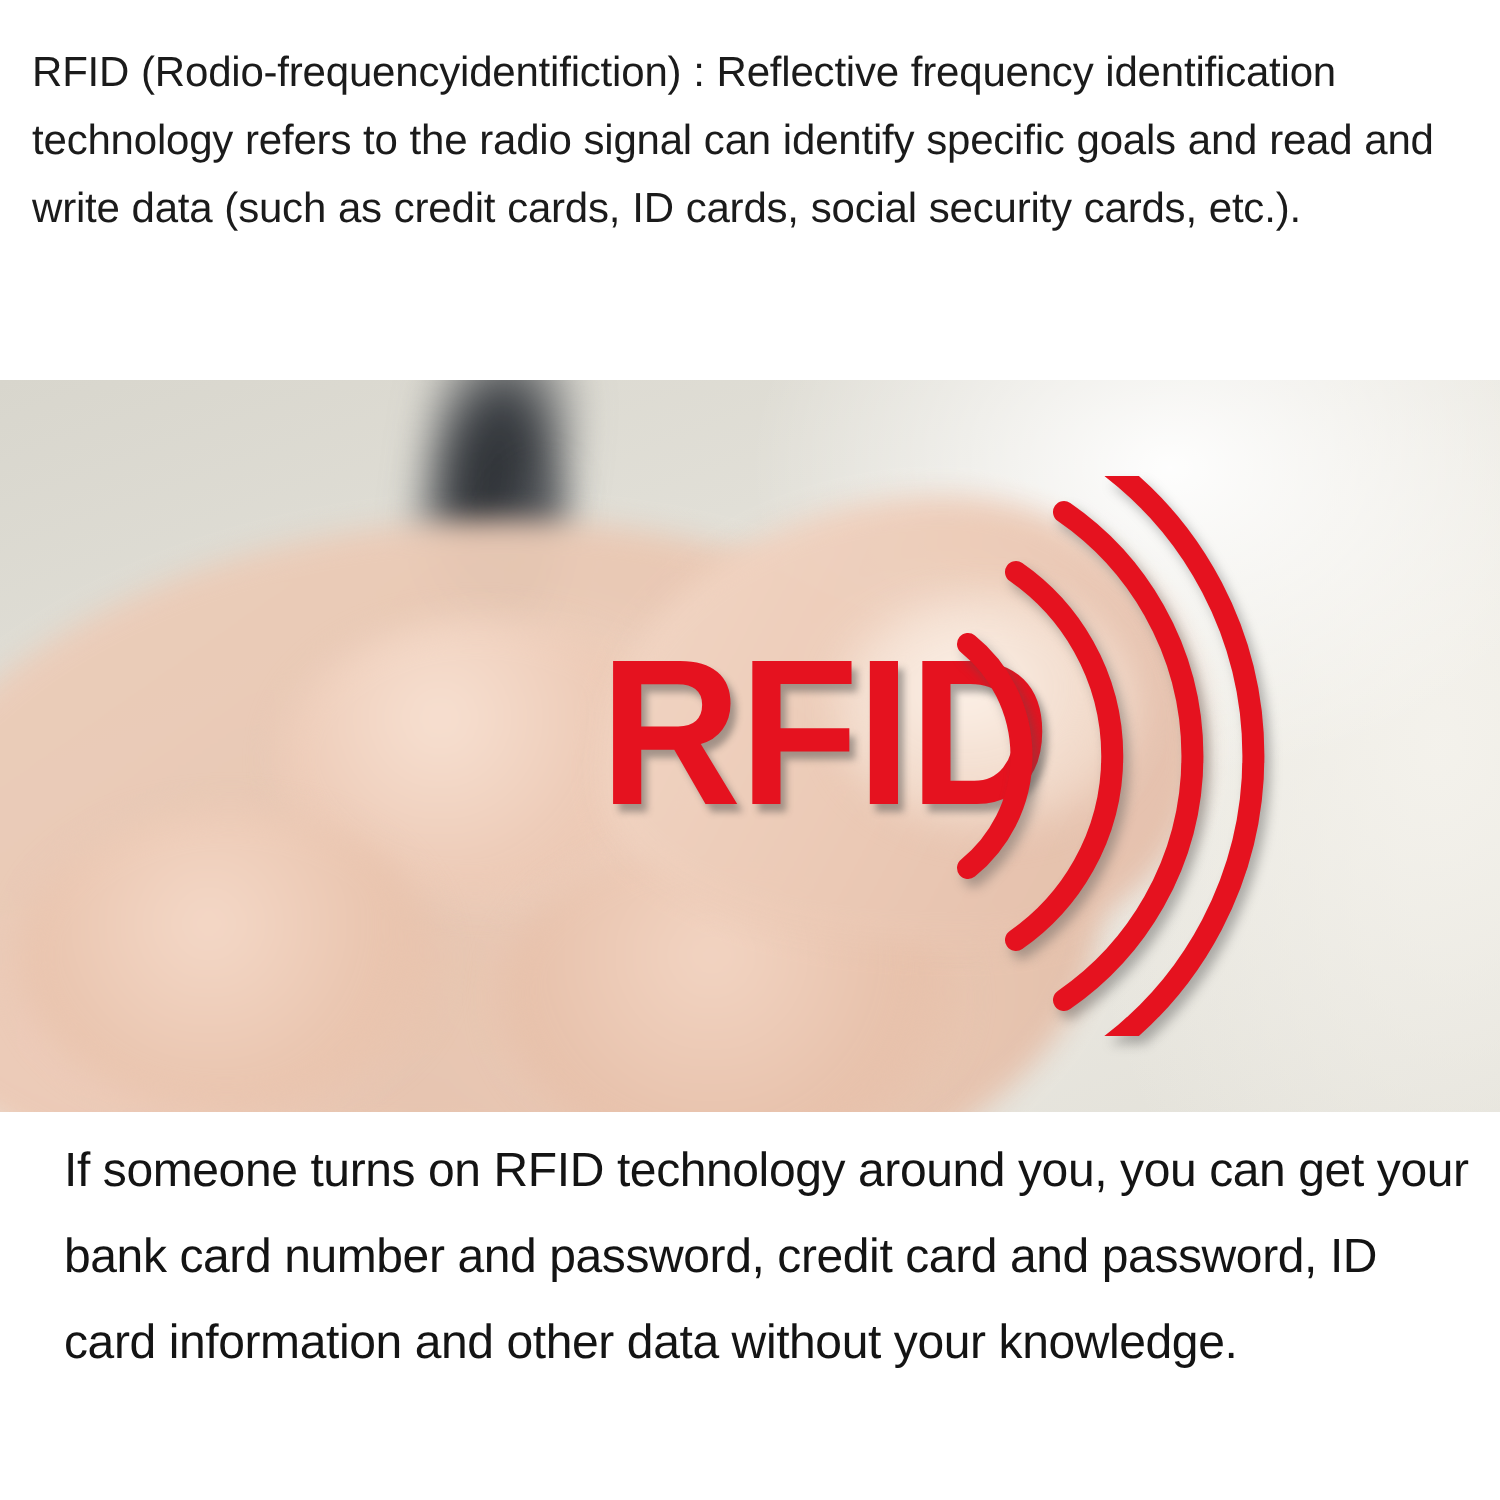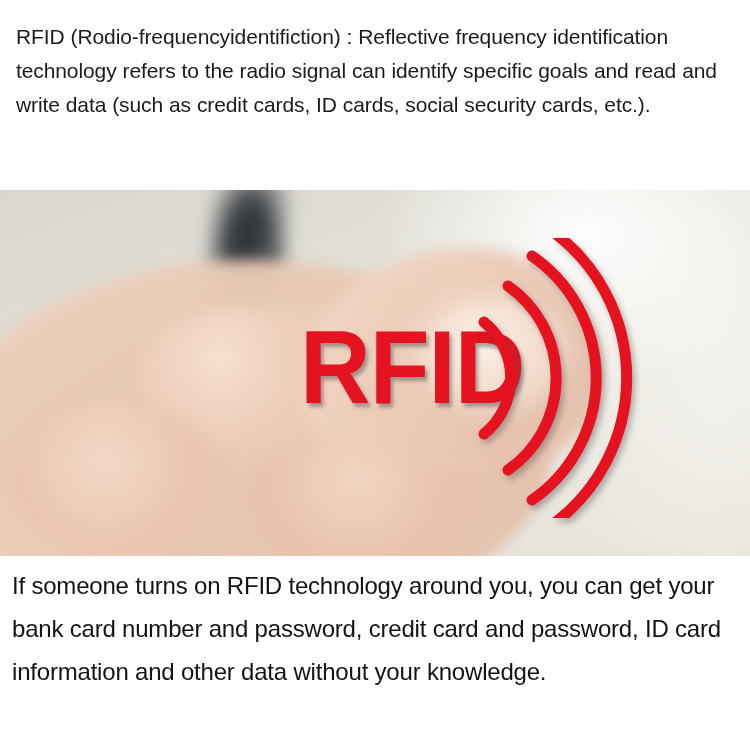--- a/index.html
+++ b/index.html
@@ -187,21 +187,21 @@
 
   
   .warn-block {
     position: absolute;
     left: 0;
     top: 556px;
     width: 750px;
     height: 144px;
     background: #ffffff;
     box-sizing: border-box;
-    padding: 8px 14px 0 12px;
+    padding: 8px 14px 0 32px;
   }
   .warn-text {
     margin: 0;
     font-family: "Liberation Sans", sans-serif;
     font-size: 24px;
     line-height: 43px;
     color: #141414;
     letter-spacing: -0.2px;
     text-align: left;
   }

